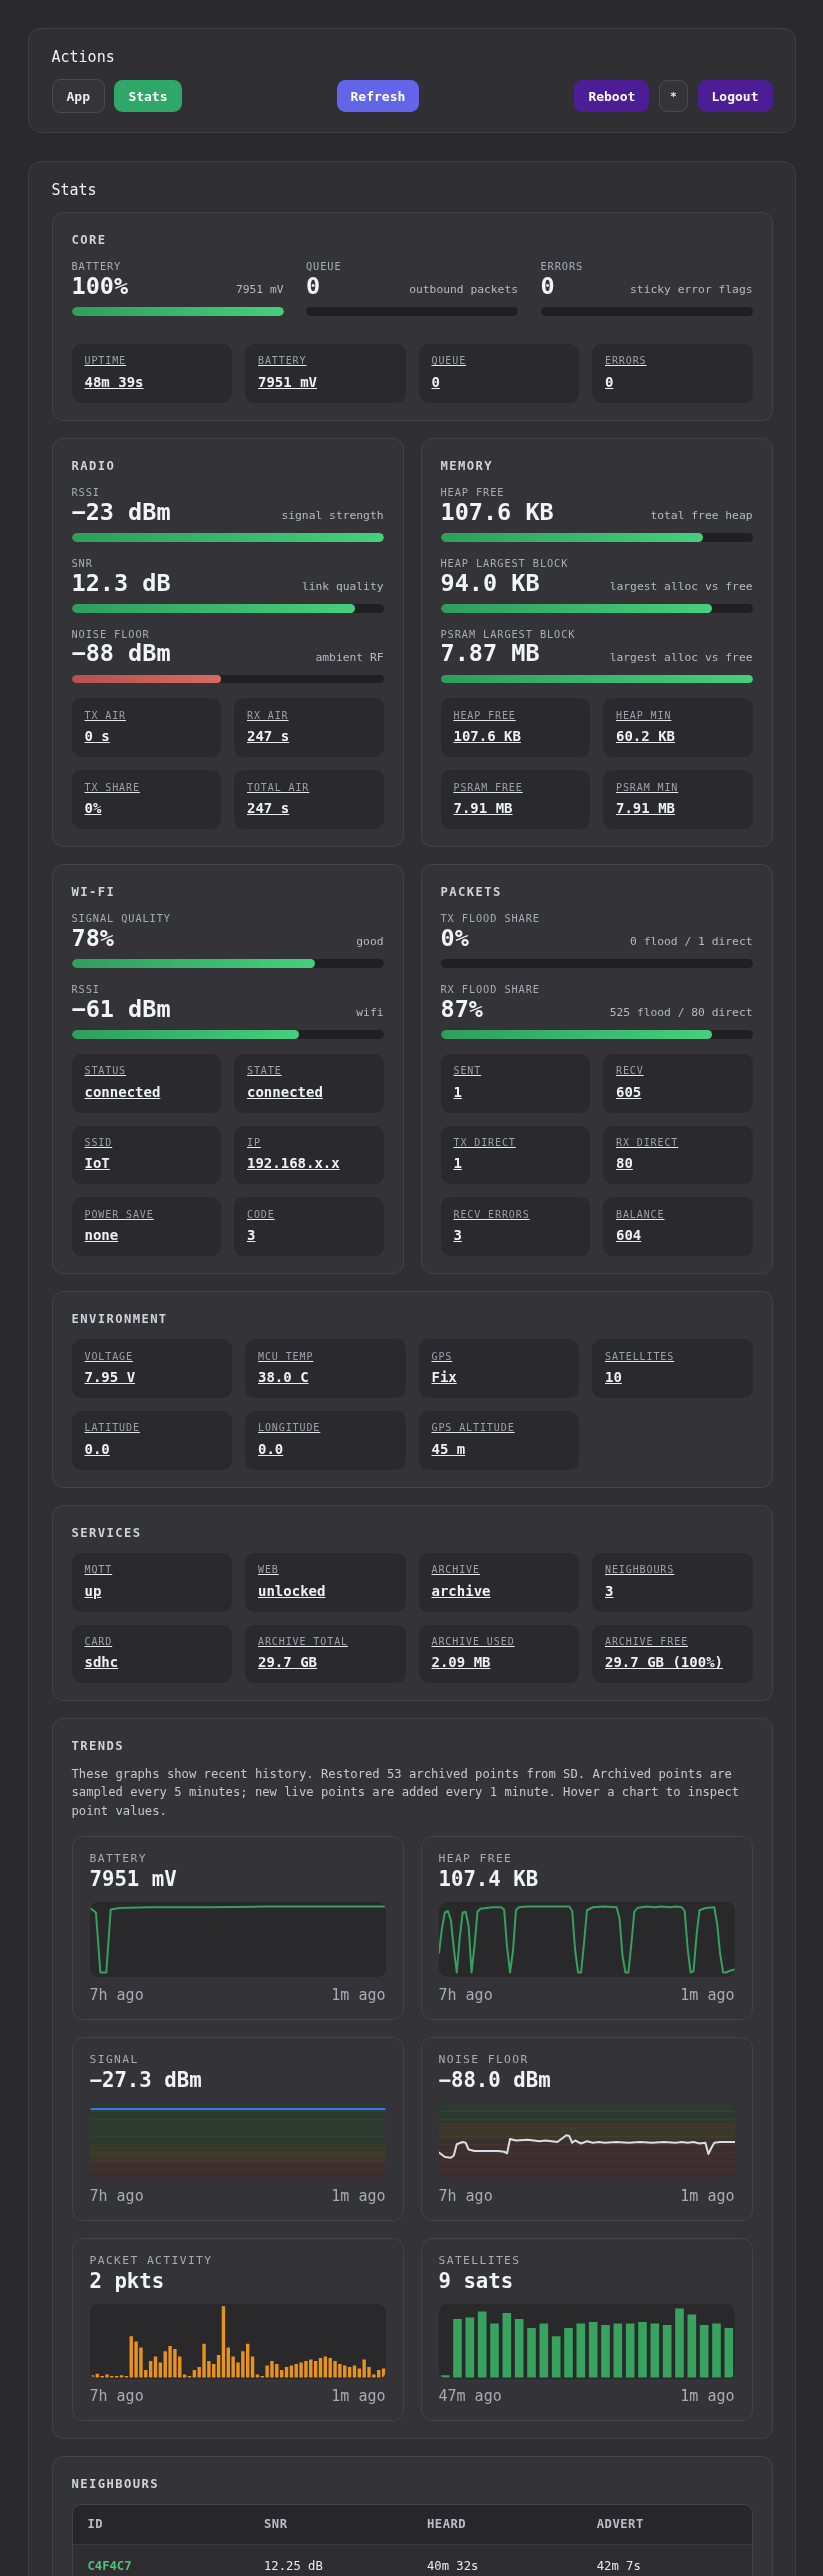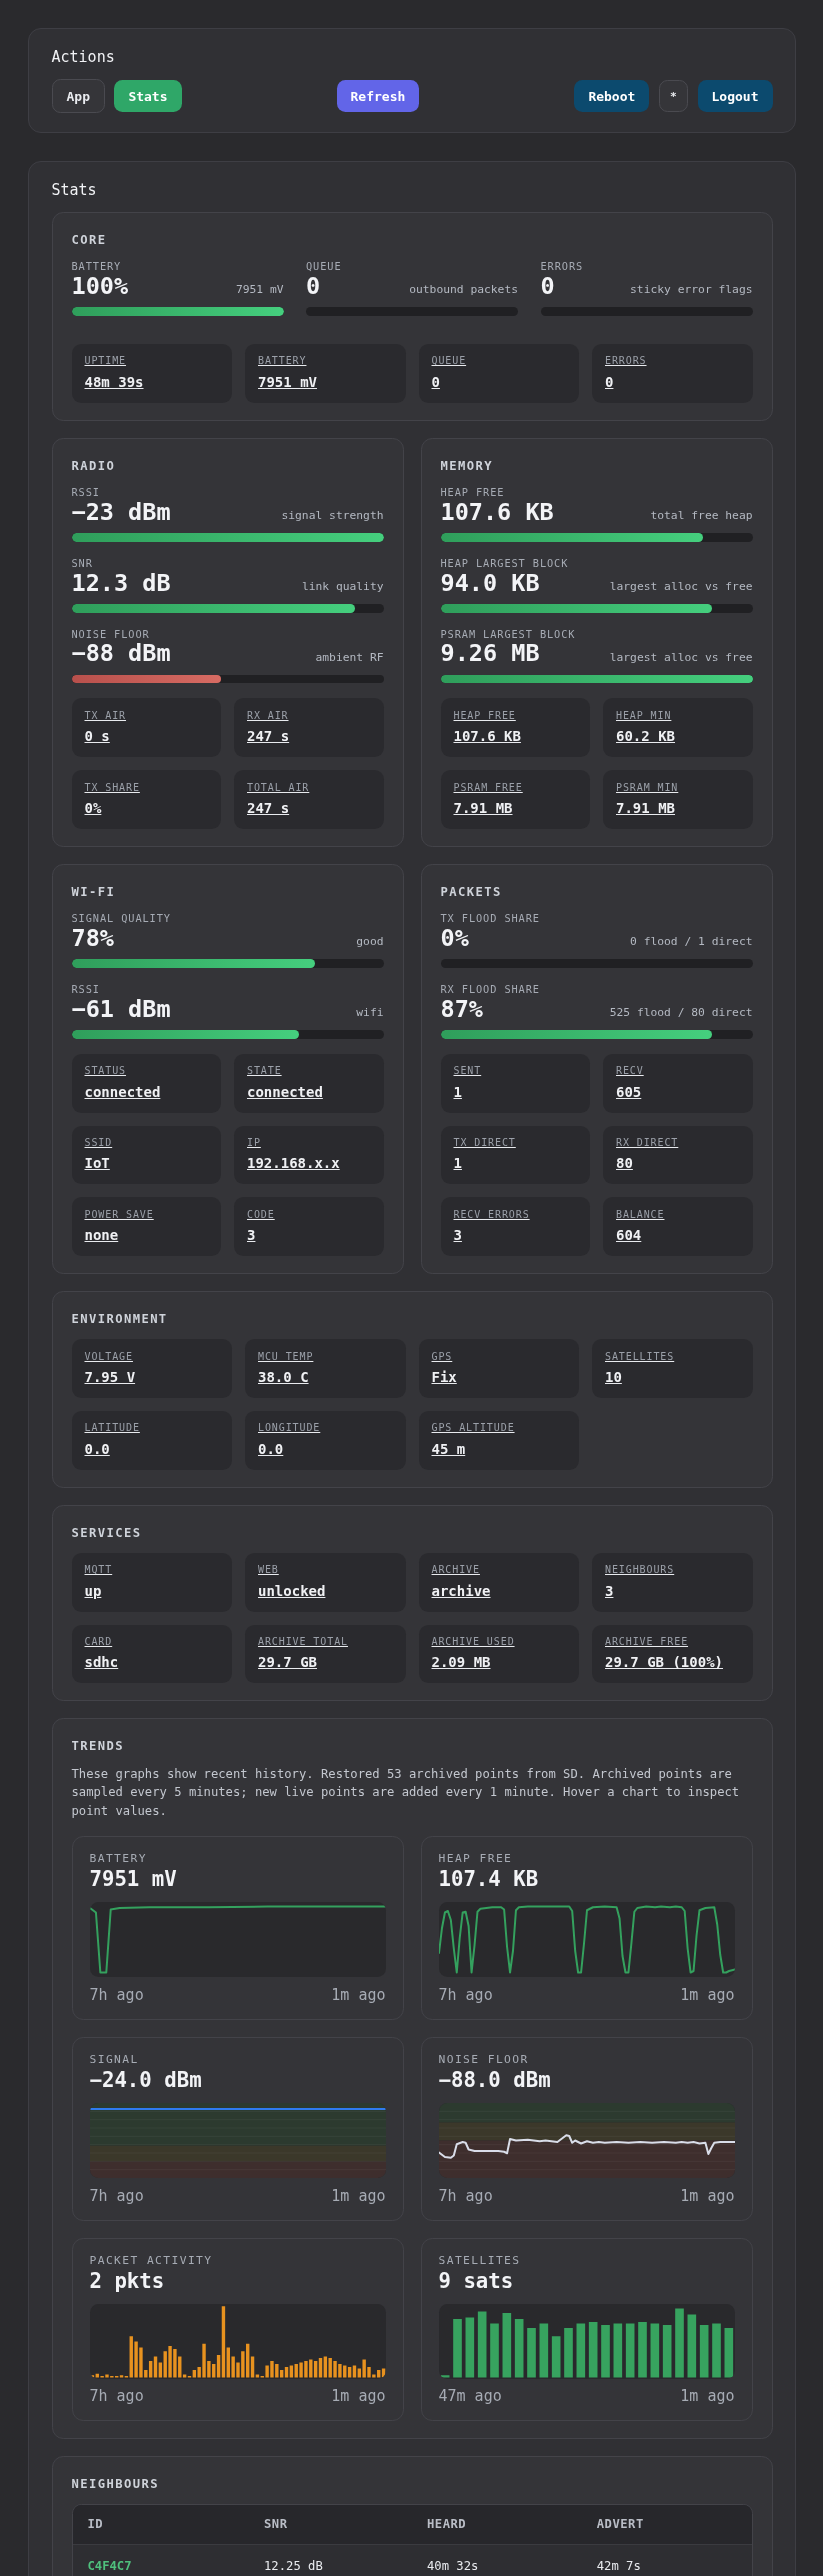--- a/index.html
+++ b/index.html
@@ -22,21 +22,21 @@
   
   .actions-row { display:flex; align-items:center; gap:9.4px; }
   .btn {
     border:none; border-radius:8.5px; padding:8.5px 14px;
     font-family:inherit; font-size:13px; font-weight:bold; color:#fff;
     cursor:pointer;
   }
   .btn-neutral { background:#353539; border:0.9px solid #4a4a50; color:#e9ebef; }
   .btn-green   { background:#2fa768; }
   .btn-indigo  { background:#6265e8; }
-  .btn-red     { background:#0c4a6e; }
+  .btn-red     { background:#4c1d95; }
   .btn-star    { background:#353539; border:0.9px solid #4a4a50; color:#e9ebef; padding:8.5px 10.3px; font-size:11.3px; }
   .spacer { flex:1; }
 
   
   .section {
     background:#343438;
     border:0.9px solid #434349;
     border-radius:11.3px;
     padding:20px 19px 17px 19px;
     margin-bottom:17px;
@@ -246,21 +246,21 @@
             <div class="hero-value">94.0 KB</div>
             <div class="hero-sub">largest alloc vs free</div>
           </div>
         <div class="bar">
             <div class="bar-fill tone-green" style="width: 87%;"></div>
           </div>
       </div>
       <div class="hero">
         <div class="hero-label">PSRAM LARGEST BLOCK</div>
         <div class="hero-row">
-            <div class="hero-value">9.26 MB</div>
+            <div class="hero-value">7.87 MB</div>
             <div class="hero-sub">largest alloc vs free</div>
           </div>
         <div class="bar">
             <div class="bar-fill tone-green" style="width: 100%;"></div>
           </div>
       </div>
       <div class="tile-grid-2">
         <div class="tile">
             <div class="tile-label">HEAP FREE</div>
             <div class="tile-value">107.6 KB</div>
@@ -483,21 +483,21 @@
             </svg>
           </div>
         <div class="chart-foot">
             <span>7h ago</span>
             <span>1m ago</span>
           </div>
       </div>
 
       <div class="chart-card">
         <div class="chart-label">SIGNAL</div>
-        <div class="chart-value">−24.0 dBm</div>
+        <div class="chart-value">−27.3 dBm</div>
         <div class="chart-plot">
             <svg viewBox="0 0 100 100" preserveAspectRatio="none">
               <rect x="0" y="0" width="100" height="57" fill="#2c3a2f"></rect>
               <rect x="0" y="57" width="100" height="21" fill="#3b382a"></rect>
               <rect x="0" y="78" width="100" height="22" fill="#3e2e2d"></rect>
               <line x1="0" x2="100" y1="11.11111111111111" y2="11.11111111111111" stroke="rgba(255,255,255,0.05)" stroke-width="1" vector-effect="non-scaling-stroke"></line>
               <line x1="0" x2="100" y1="22.22222222222222" y2="22.22222222222222" stroke="rgba(255,255,255,0.05)" stroke-width="1" vector-effect="non-scaling-stroke"></line>
               <line x1="0" x2="100" y1="33.333333333333336" y2="33.333333333333336" stroke="rgba(255,255,255,0.05)" stroke-width="1" vector-effect="non-scaling-stroke"></line>
               <line x1="0" x2="100" y1="44.44444444444444" y2="44.44444444444444" stroke="rgba(255,255,255,0.05)" stroke-width="1" vector-effect="non-scaling-stroke"></line>
               <line x1="0" x2="100" y1="55.55555555555556" y2="55.55555555555556" stroke="rgba(255,255,255,0.05)" stroke-width="1" vector-effect="non-scaling-stroke"></line>

